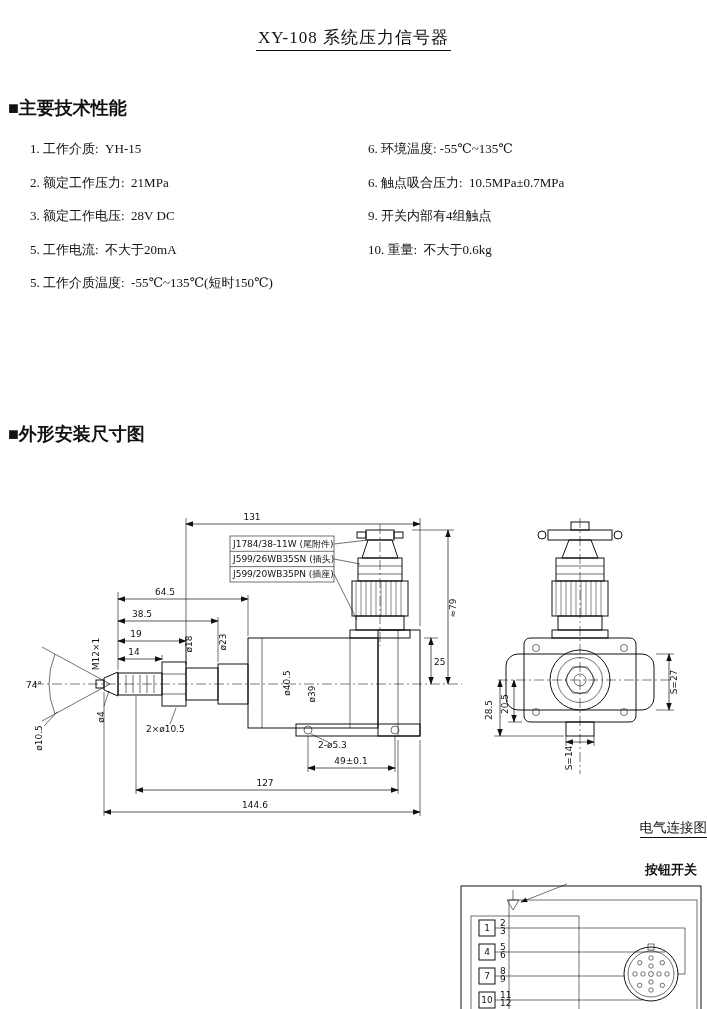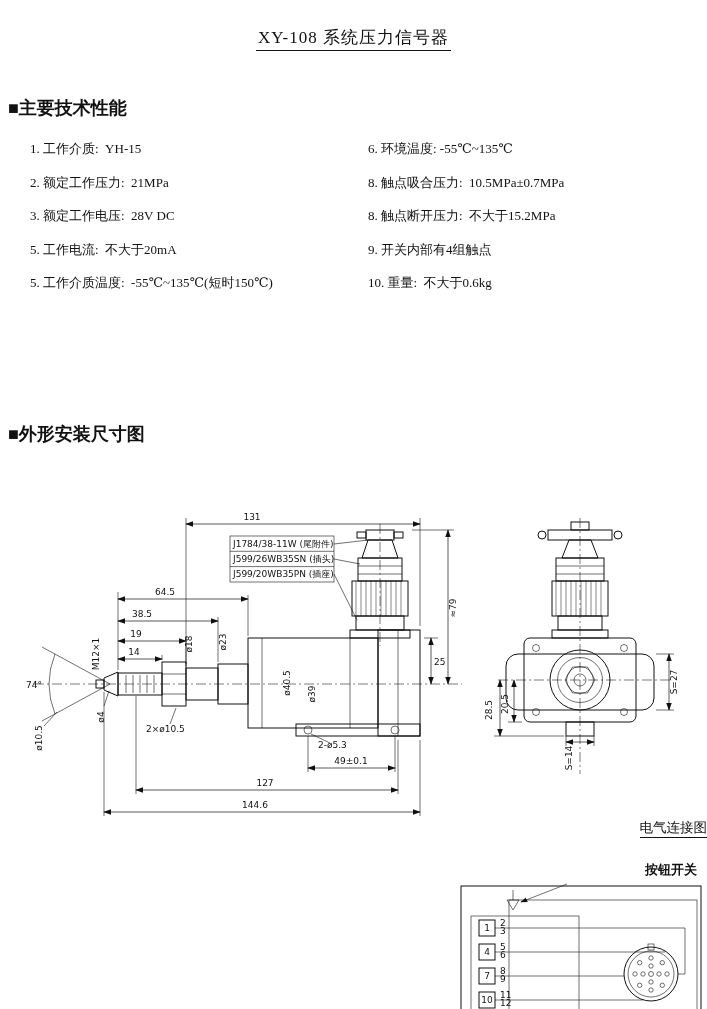--- a/index.html
+++ b/index.html
@@ -36,22 +36,21 @@
   <div class="specs-col" style="left:30px;">
     <div class="spec-item">1. 工作介质:  YH-15</div>
     <div class="spec-item">2. 额定工作压力:  21MPa</div>
     <div class="spec-item">3. 额定工作电压:  28V DC</div>
     <div class="spec-item">5. 工作电流:  不大于20mA</div>
     <div class="spec-item">5. 工作介质温度:  -55℃~135℃(短时150℃)</div>
   </div>
 
   <div class="specs-col" style="left:368px;">
     <div class="spec-item">6. 环境温度: -55℃~135℃</div>
-    <div class="spec-item">8. 触点吸合压力:  10.5MPa±0.7MPa</div>
-    <div class="spec-item">8. 触点断开压力:  不大于15.2MPa</div>
+    <div class="spec-item">6. 触点吸合压力:  10.5MPa±0.7MPa</div>
     <div class="spec-item">9. 开关内部有4组触点</div>
     <div class="spec-item">10. 重量:  不大于0.6kg</div>
   </div>
 
   <div class="heading" style="top:406px;">■外形安装尺寸图</div>
 
   <svg style="left:0; top:468px;" width="707" height="340" viewBox="0 0 707 340">
     <defs>
       <marker id="ar" viewBox="0 0 10 10" refX="9" refY="5" markerWidth="8" markerHeight="8" markerUnits="userSpaceOnUse" orient="auto-start-reverse">
         <path d="M0,1.5 L10,5 L0,8.5 z" fill="#111"></path>

